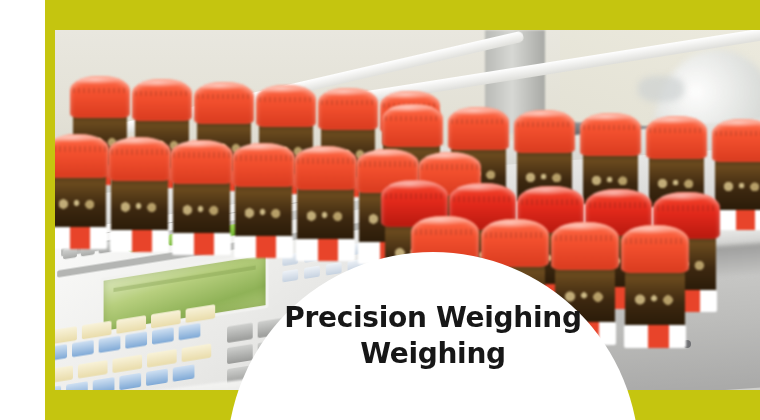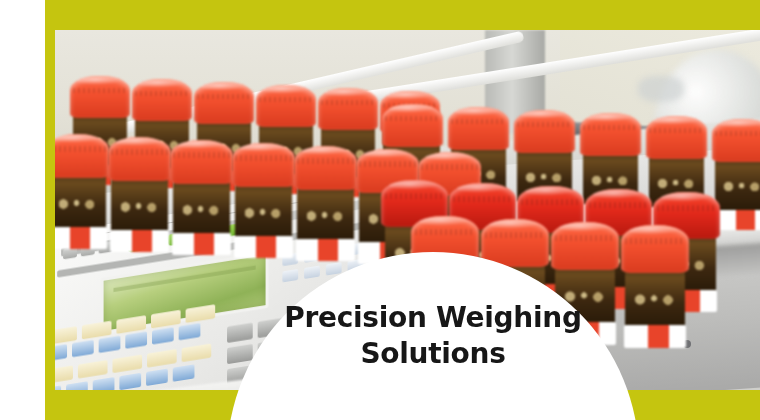--- a/index.html
+++ b/index.html
@@ -716,16 +716,16 @@
 
     </div>
 
     <div class="base-front"></div>
     <div class="dot"></div>
   </div>
 
   <div id="circle"></div>
   <div id="headline">
     <div>Precision Weighing</div>
-    <div>Solutions</div>
+    <div>Weighing</div>
   </div>
 
 </div>
 
 </body></html>

